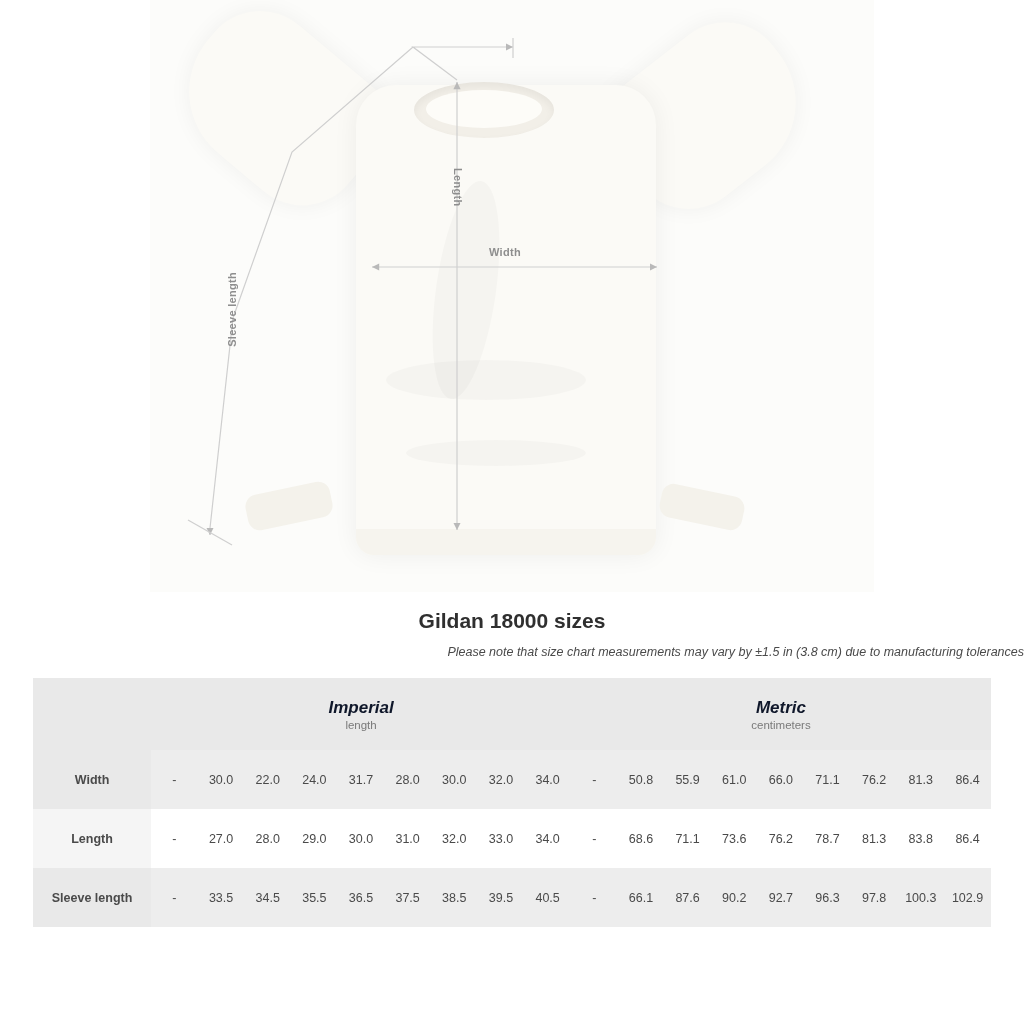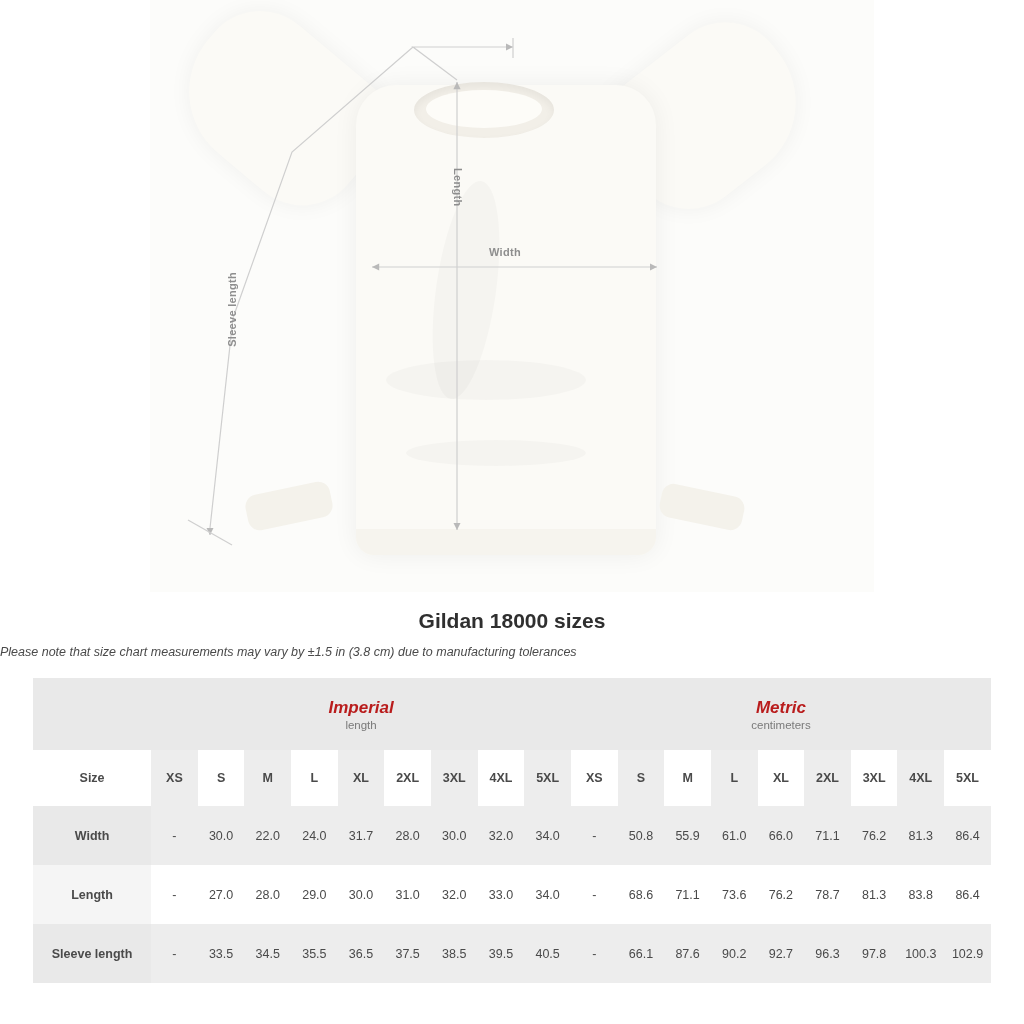--- a/index.html
+++ b/index.html
@@ -163,21 +163,21 @@
 
   
   .title {
     text-align: center;
     font-size: 21px;
     font-weight: bold;
     color: #2f2f2f;
     margin-top: 17px;
   }
   .subtitle {
-    text-align: left;
+    text-align: right;
     font-size: 12.5px;
     font-style: italic;
     color: #4a4a4a;
     margin-top: 12px;
   }
 
   
   .table-wrap {
     margin: 19px 33px 0 33px;
     width: 958px;
@@ -196,21 +196,21 @@
   }
   .unit-row td {
     background: #e9e9e9;
     height: 72px;
     vertical-align: middle;
   }
   .unit-title {
     font-size: 17px;
     font-weight: bold;
     font-style: italic;
-    color: #b91c1c;
+    color: #0f172a;
     line-height: 1.25;
   }
   .unit-sub {
     font-size: 11.5px;
     color: #7a7a7a;
     font-style: normal;
     font-weight: normal;
   }
   .head-row td {
     height: 56px;
@@ -311,41 +311,20 @@
         <td colspan="9">
           <div class="unit-title">Imperial</div>
           <div class="unit-sub">length</div>
         </td>
         <td colspan="9">
           <div class="unit-title">Metric</div>
           <div class="unit-sub">centimeters</div>
         </td>
       </tr>
 
-      <tr class="head-row">
-        <td class="white">Size</td>
-        <td class="alt">XS</td>
-        <td class="white">S</td>
-        <td class="alt">M</td>
-        <td class="white">L</td>
-        <td class="alt">XL</td>
-        <td class="white">2XL</td>
-        <td class="alt">3XL</td>
-        <td class="white">4XL</td>
-        <td class="alt">5XL</td>
-        <td class="white">XS</td>
-        <td class="alt">S</td>
-        <td class="white">M</td>
-        <td class="alt">L</td>
-        <td class="white">XL</td>
-        <td class="alt">2XL</td>
-        <td class="white">3XL</td>
-        <td class="alt">4XL</td>
-        <td class="white">5XL</td>
-      </tr>
 
       <tr class="row-band band-grey">
         <td class="rowlabel">Width</td>
         <td>-</td>
         <td>30.0</td>
         <td>22.0</td>
         <td>24.0</td>
         <td>31.7</td>
         <td>28.0</td>
         <td>30.0</td>

